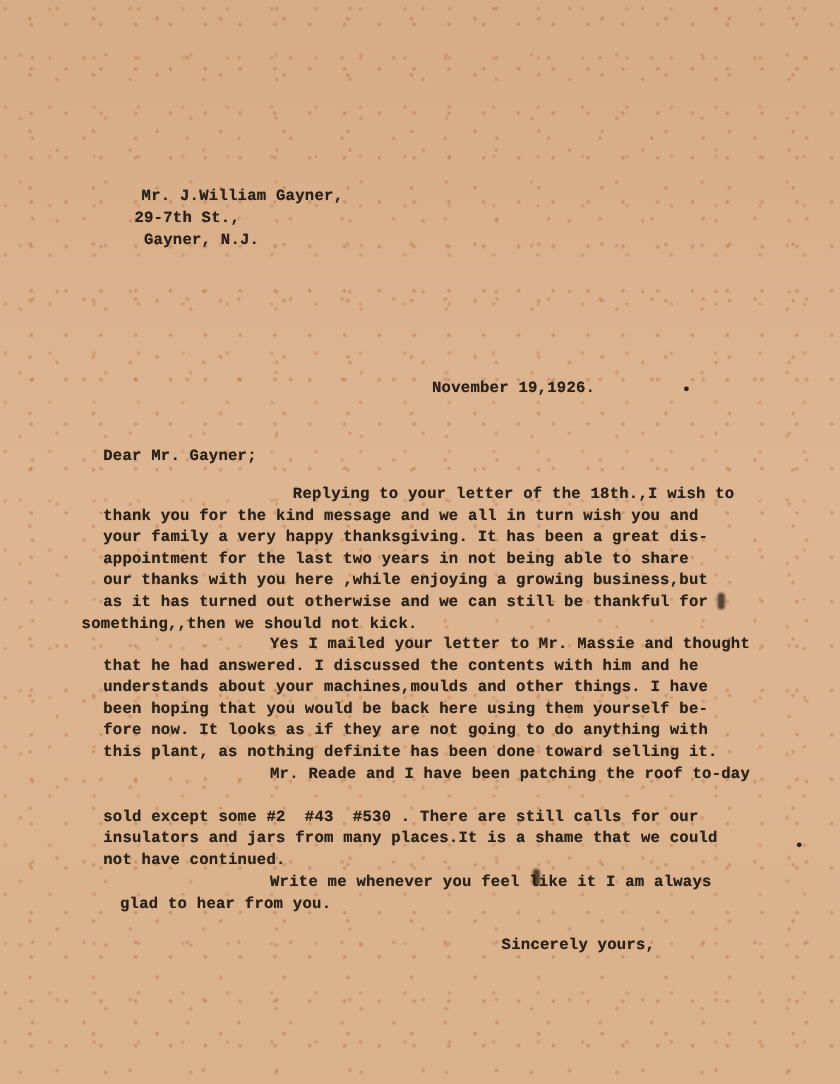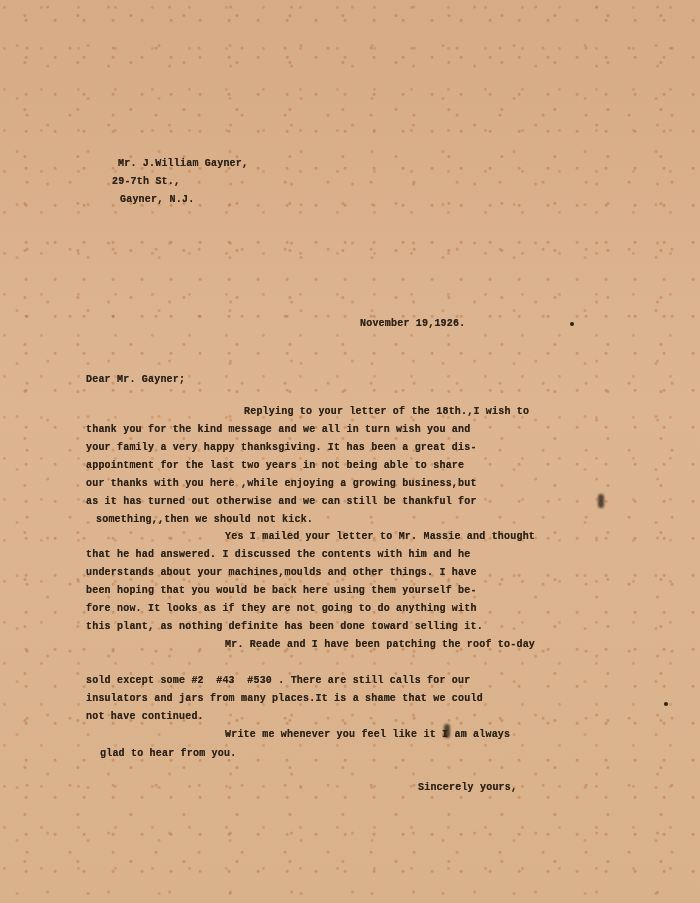--- a/index.html
+++ b/index.html
@@ -15,21 +15,21 @@
         radial-gradient(circle at 12% 18%, rgba(190,110,60,0.35) 0 1px, transparent 2px),
         radial-gradient(circle at 47% 33%, rgba(170,90,40,0.35) 0 1px, transparent 2px),
         radial-gradient(circle at 78% 12%, rgba(180,100,50,0.35) 0 1px, transparent 2px),
         radial-gradient(circle at 63% 72%, rgba(175,95,45,0.35) 0 1px, transparent 2px),
         radial-gradient(circle at 24% 86%, rgba(185,105,55,0.35) 0 1px, transparent 2px),
         radial-gradient(circle at 90% 55%, rgba(170,90,40,0.35) 0 1px, transparent 2px),
         linear-gradient(180deg, #d6ab85 0%, #ddb691 45%, #d9b18b 100%);
       background-size: 37px 41px, 53px 47px, 61px 59px, 43px 67px, 71px 53px, 29px 37px, 100% 100%;
       font-family: "Liberation Mono", "DejaVu Sans Mono", monospace;
       color: #2a2118;
-      font-size: 10px;
+      font-size: 13px;
       font-weight: bold;
       letter-spacing: 0.2px;
     }
     .line {
       position: absolute;
       white-space: pre;
       line-height: 16px;
       text-shadow: 0 0 0.6px rgba(30,20,10,0.6);
     }
     .ink-blot {
@@ -60,21 +60,21 @@
 
   <div class="line" style="left:86px; top:372px;">Dear Mr. Gayner;</div>
 
   <div class="line" style="left:224px; top:404px;padding-left:20px;">Replying to your letter of the 18th.,I wish to</div>
   <div class="line" style="left:86px; top:422px;">thank you for the kind message and we all in turn wish you and</div>
   <div class="line" style="left:86px; top:440px;">your family a very happy thanksgiving. It has been a great dis-</div>
   <div class="line" style="left:86px; top:458px;">appointment for the last two years in not being able to share</div>
   <div class="line" style="left:86px; top:494px;">as it has turned out otherwise and we can still be thankful for</div>
   <div class="line" style="left:86px; top:476px;">our thanks with you here ,while enjoying a growing business,but</div>
   <div class="ink-blot" style="left:598px; top:494px;"></div>
-  <div class="line" style="left:96px; top:512px;text-align:center;">something,,then we should not kick.</div>
+  <div class="line" style="left:68px; top:512px;text-align:center;">something,,then we should not kick.</div>
 
   <div class="line" style="left:225px; top:529px;">Yes I mailed your letter to Mr. Massie and thought</div>
   <div class="line" style="left:86px; top:547px;">that he had answered. I discussed the contents with him and he</div>
   <div class="line" style="left:86px; top:565px;text-align:right;">understands about your machines,moulds and other things. I have</div>
   <div class="line" style="left:86px; top:583px;">been hoping that you would be back here using them yourself be-</div>
   <div class="line" style="left:86px; top:601px;">fore now. It looks as if they are not going to do anything with</div>
   <div class="line" style="left:86px; top:619px;">this plant, as nothing definite has been done toward selling it.</div>
 
   <div class="line" style="left:225px; top:637px;">Mr. Reade and I have been patching the roof to-day</div>
   <div class="line" style="left:86px; top:673px;">sold except some #2  #43  #530 . There are still calls for our</div>

